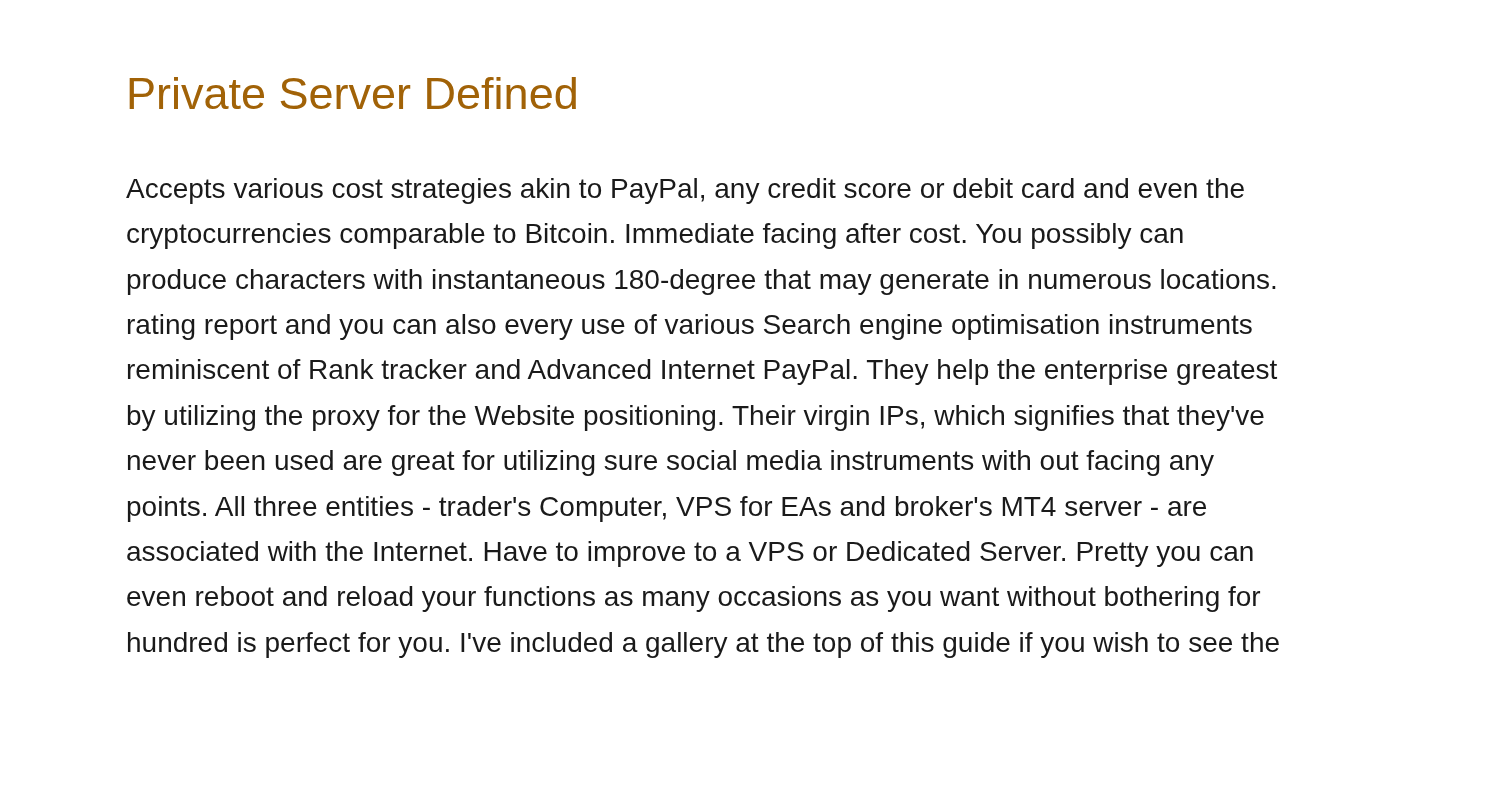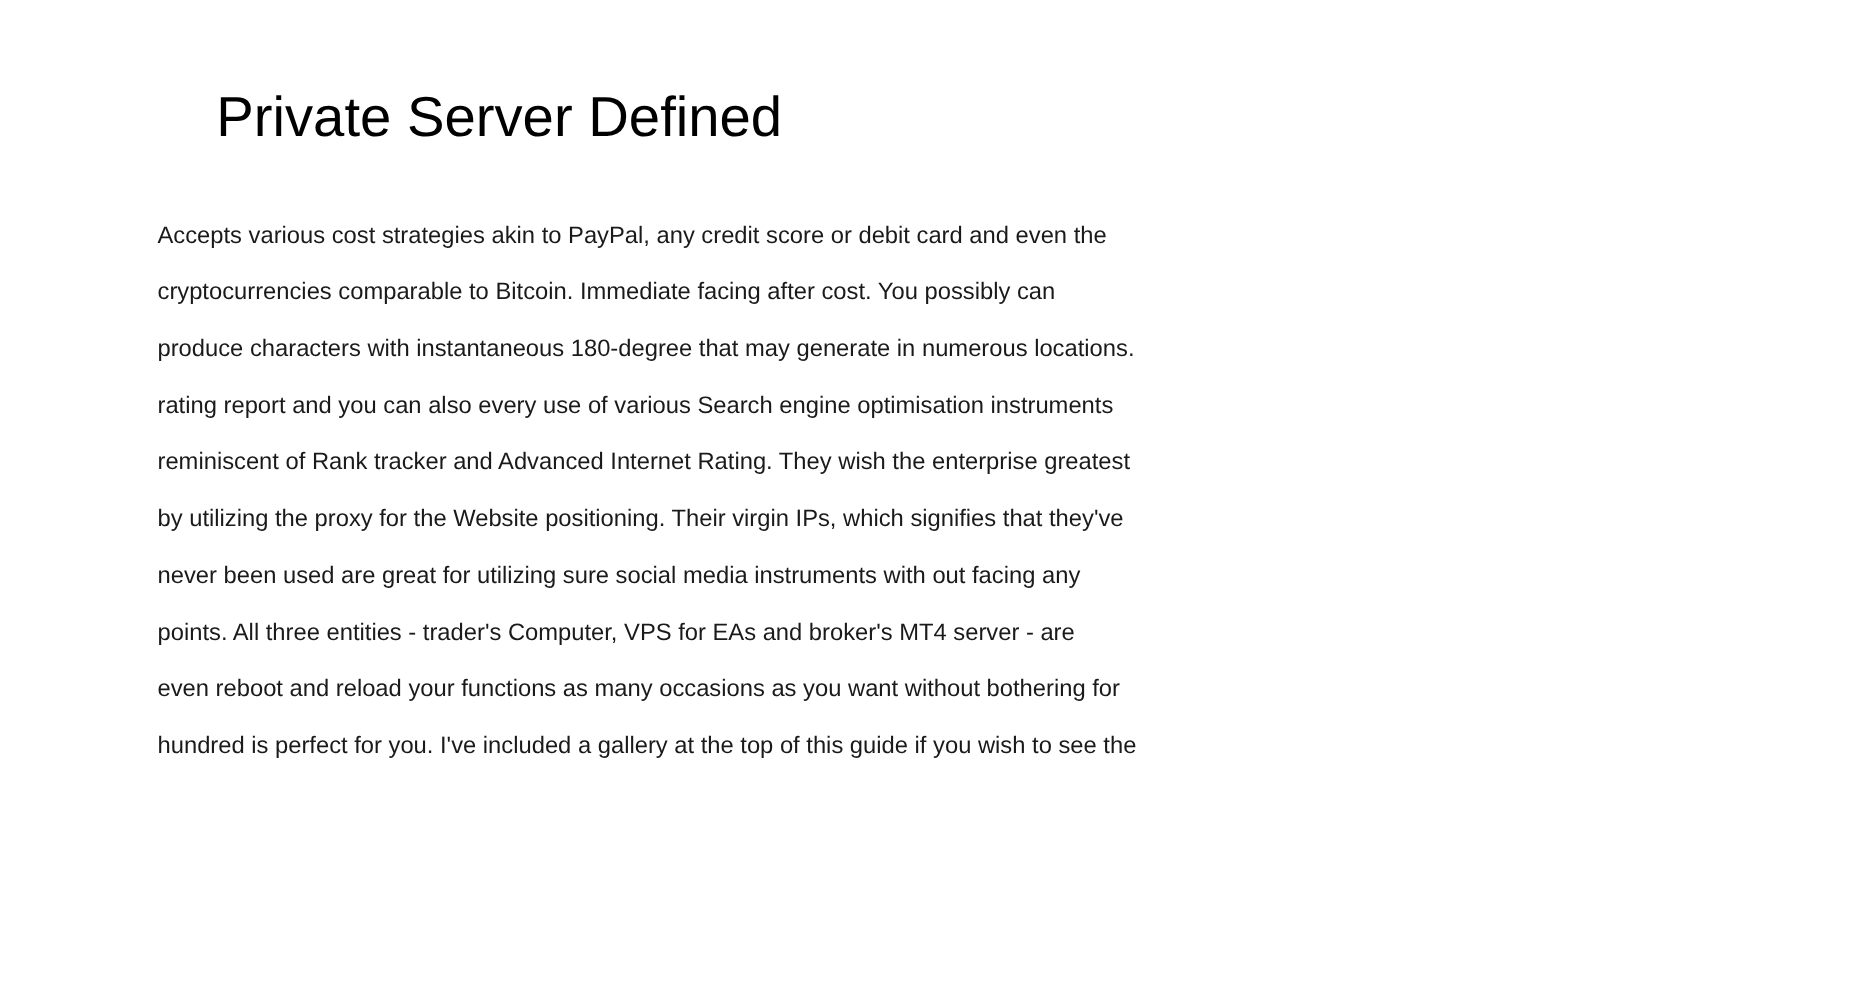--- a/index.html
+++ b/index.html
@@ -10,46 +10,46 @@
     background: #ffffff;
     font-family: "Liberation Sans", "DejaVu Sans", sans-serif;
   }
   .article {
     padding: 68px 120px 0 126px;
   }
   .page-title {
     font-size: 45px;
     line-height: 1.15;
     font-weight: 400;
-    color: #000000;
+    color: #a16207;
     letter-spacing: 0;
-    margin-left: 47px;
   }
   .article-body {
     margin-top: 46px;
     color: #1a1a1a;
   }
   .article-body .line {
-    font-size: 19px;
+    font-size: 28px;
     line-height: 45.4px;
     white-space: nowrap;
     font-weight: 400;
   }
 </style>
 </head>
 <body>
 
 <div class="article">
   <h1 class="page-title">Private Server Defined</h1>
 
   <div class="article-body">
     <div class="line">Accepts various cost strategies akin to PayPal, any credit score or debit card and even the</div>
     <div class="line">cryptocurrencies comparable to Bitcoin. Immediate facing after cost. You possibly can</div>
     <div class="line">produce characters with instantaneous 180-degree that may generate in numerous locations.</div>
     <div class="line">rating report and you can also every use of various Search engine optimisation instruments</div>
-    <div class="line">reminiscent of Rank tracker and Advanced Internet Rating. They wish the enterprise greatest</div>
+    <div class="line">reminiscent of Rank tracker and Advanced Internet PayPal. They help the enterprise greatest</div>
     <div class="line">by utilizing the proxy for the Website positioning. Their virgin IPs, which signifies that they've</div>
     <div class="line">never been used are great for utilizing sure social media instruments with out facing any</div>
     <div class="line">points. All three entities - trader's Computer, VPS for EAs and broker's MT4 server - are</div>
+    <div class="line">associated with the Internet. Have to improve to a VPS or Dedicated Server. Pretty you can</div>
     <div class="line">even reboot and reload your functions as many occasions as you want without bothering for</div>
     <div class="line">hundred is perfect for you. I've included a gallery at the top of this guide if you wish to see the</div>
   </div>
 </div>
 
 </body></html>

